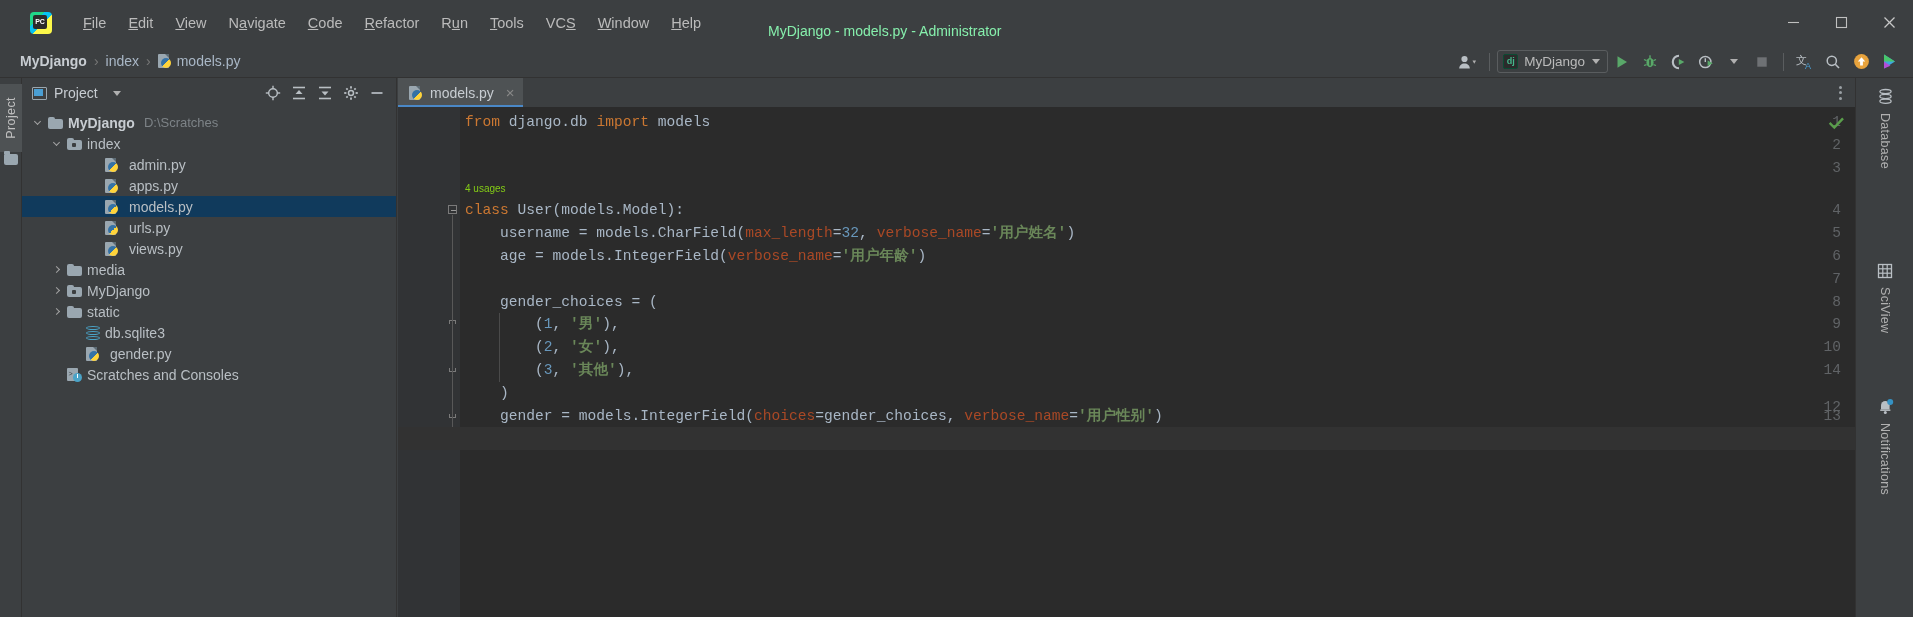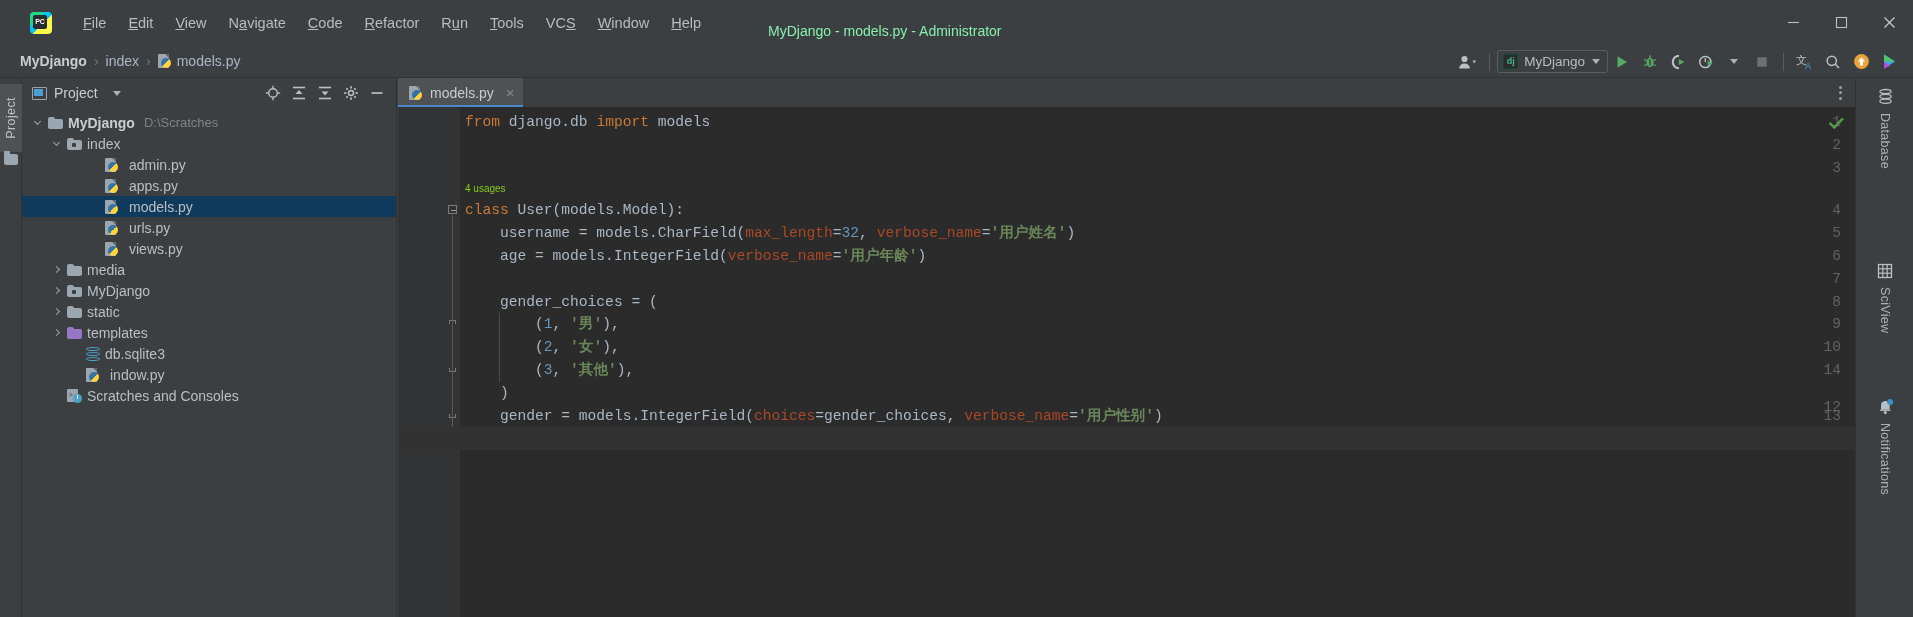--- a/index.html
+++ b/index.html
@@ -551,51 +551,39 @@
             <i></i>
           </span>
           <span style="display:inline-block;width:4px"></span>
           <span class="fld">
             <span class="tab"></span>
             <span class="body"></span>
           </span>
           <span class="lbl">static</span>
         </div>
         <div class="row">
-          <span style="display:inline-block;width:27px"></span>
-          <span class="arrow right">
-            <i></i>
-          </span>
-          <span style="display:inline-block;width:4px"></span>
-          <span class="fld purple">
-            <span class="tab"></span>
-            <span class="body"></span>
-          </span>
-          <span class="lbl">templates</span>
-        </div>
-        <div class="row">
           <span style="display:inline-block;width:46px"></span>
           <span class="arrow"></span>
           <span style="display:inline-block;width:4px"></span>
           <span class="db-ico">
             <i style="top:0"></i>
             <i style="top:5px"></i>
             <i style="top:10px"></i>
           </span>
           <span class="lbl">db.sqlite3</span>
         </div>
         <div class="row">
           <span style="display:inline-block;width:46px"></span>
           <span class="arrow"></span>
           <span style="display:inline-block;width:4px"></span>
           <span class="py-ico">
             <span class="pg"></span>
             <span class="pb"></span>
           </span>
-          <span class="lbl">indow.py</span>
+          <span class="lbl">gender.py</span>
         </div>
         <div class="row">
           <span style="display:inline-block;width:27px"></span>
           <span class="arrow"></span>
           <span style="display:inline-block;width:4px"></span>
           <span class="scr-ico">
             <span class="p">
               <span>&gt;</span>
             </span>
             <span class="c"></span>

